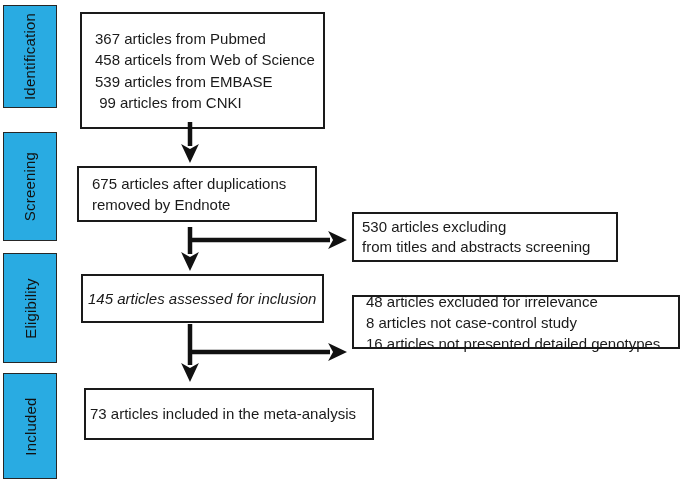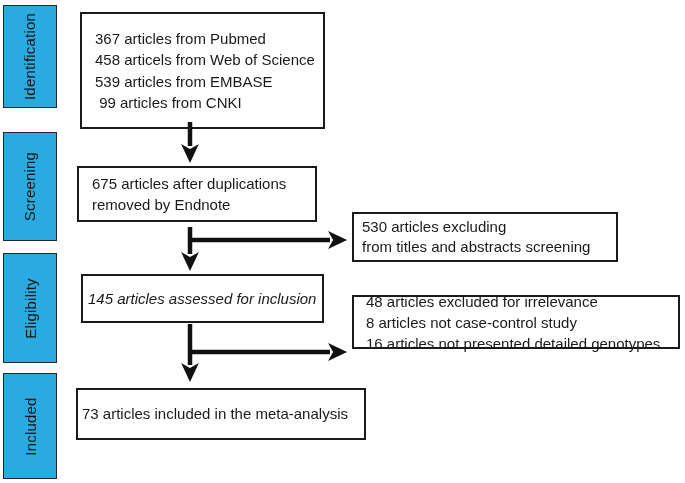--- a/index.html
+++ b/index.html
@@ -56,21 +56,21 @@
   }
   .fbox .line {
     white-space: pre;
     font-size: 15px;
     line-height: 21.5px;
     color: var(--text);
   }
   .box-sources   { left: 80px;  top: 12px;   width: 245px; height: 117px; padding-left: 13px; }
   .box-dedup     { left: 77px;  top: 166px; width: 240px; height: 56px;  padding-left: 13px; }
   .box-assessed  { left: 81px;  top: 274px; width: 243px; height: 49px;  padding-left: 5px; font-style: italic; }
-  .box-included  { left: 76px;  top: 388px; width: 290px; height: 52px;  padding-left: 4px; }
+  .box-included  { left: 84px;  top: 388px; width: 290px; height: 52px;  padding-left: 4px; }
   .box-excl-screening   { left: 352px; top: 212px; width: 266px; height: 50px; padding-left: 8px; }
   .box-excl-screening .line  { line-height: 20px; }
   .box-excl-eligibility { left: 352px; top: 295px; width: 328px; height: 54px; padding-left: 12px; }
   .box-excl-eligibility .line { line-height: 21px; }
 
   .arrow-layer {
     position: absolute;
     left: 0; top: 0;
     width: 685px; height: 483px;
     pointer-events: none;

